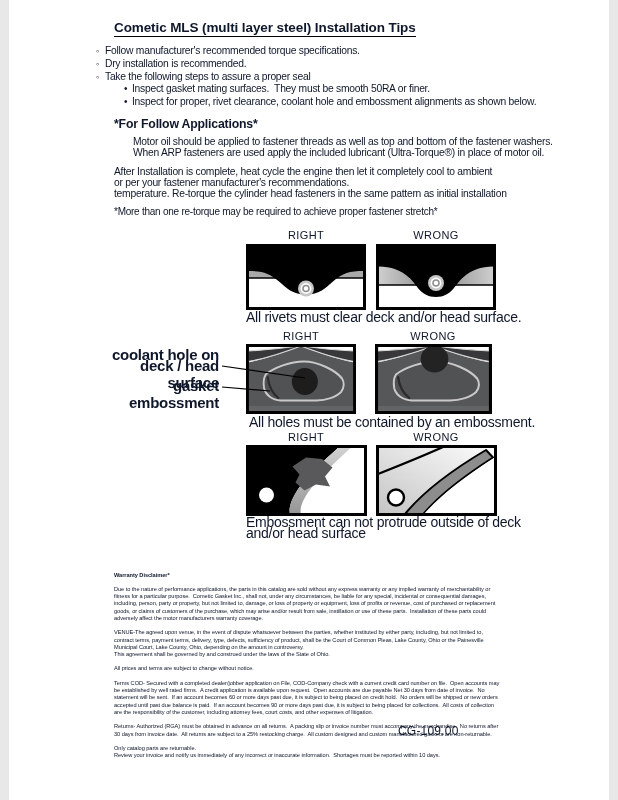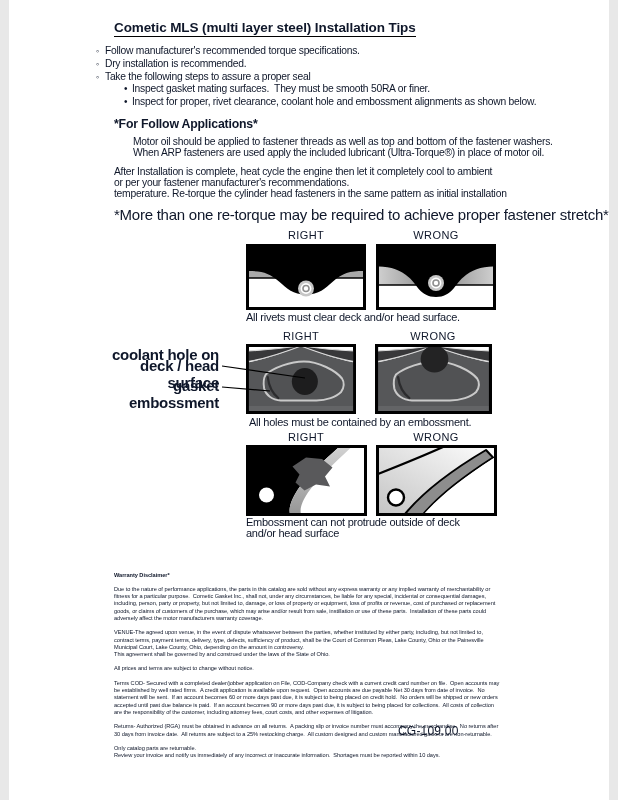--- a/index.html
+++ b/index.html
@@ -17,24 +17,24 @@
   .bullets{left:87px;top:45px;font-size:10.3px;letter-spacing:-0.25px;line-height:12.8px;}
   .bullet{display:flex;}
   .bullet .mk{width:9px;font-size:9px;line-height:12.8px;}
   .subbullet{display:flex;padding-left:28px;}
   .subbullet .mk{width:8px;font-size:10px;line-height:12.8px;}
   
   .h2{left:105px;top:117px;font-size:12.3px;font-weight:bold;letter-spacing:-0.2px;}
   .para{font-size:10.3px;letter-spacing:-0.25px;line-height:11px;}
   .p1{left:105px;top:136px;margin-left:19px;}
   .p2{left:105px;top:166px;}
-  .note{left:105px;top:206px;font-size:15px;letter-spacing:-0.25px;}
+  .note{left:105px;top:206px;font-size:10px;letter-spacing:-0.25px;}
   
   .figlabel{font-size:11px;letter-spacing:0.4px;text-align:center;width:120px;}
-  .caption{font-size:11px;letter-spacing:-0.25px;line-height:11px;}
+  .caption{font-size:14px;letter-spacing:-0.25px;line-height:11px;}
   .panel{line-height:0;}
   .annlabel{font-size:15px;letter-spacing:-0.25px;text-align:right;width:122px;left:88px;font-weight:bold;}
   .overlay{pointer-events:none;z-index:5;}
   
   .disclaimer{left:105px;top:572px;width:418px;font-size:5.65px;letter-spacing:-0.05px;line-height:7.3px;}
   .disclaimer .hd{font-weight:bold;margin-bottom:6.5px;}
   .disclaimer .blk{margin-bottom:7px;}
   
   .footer{left:389px;top:724px;font-size:12px;letter-spacing:0.2px;text-align:right;}
 </style>

